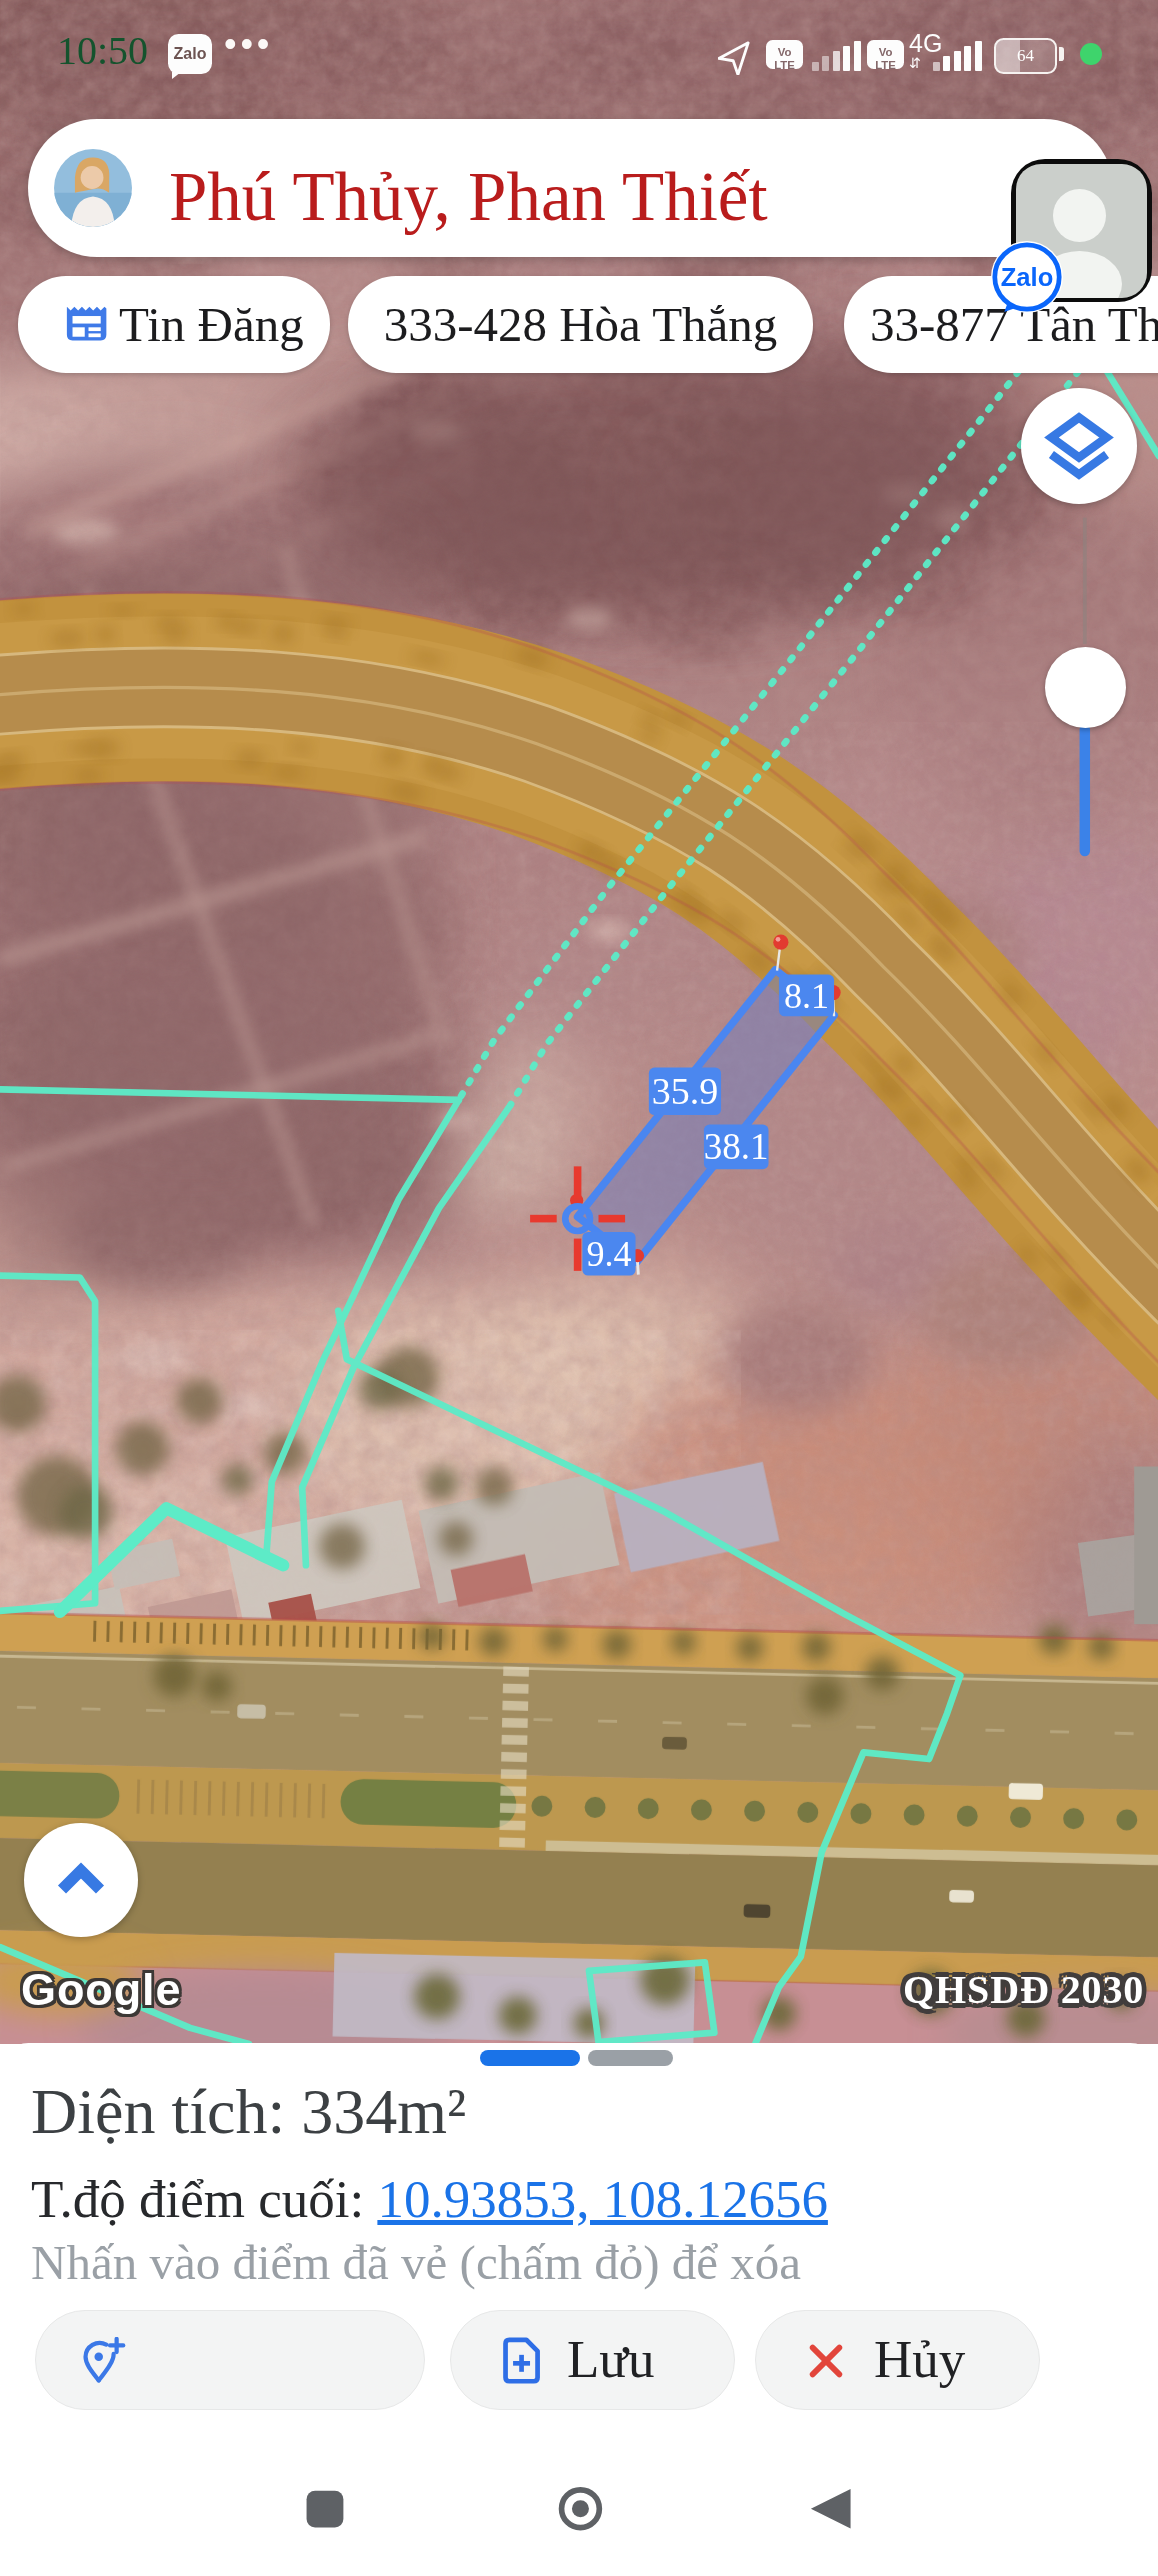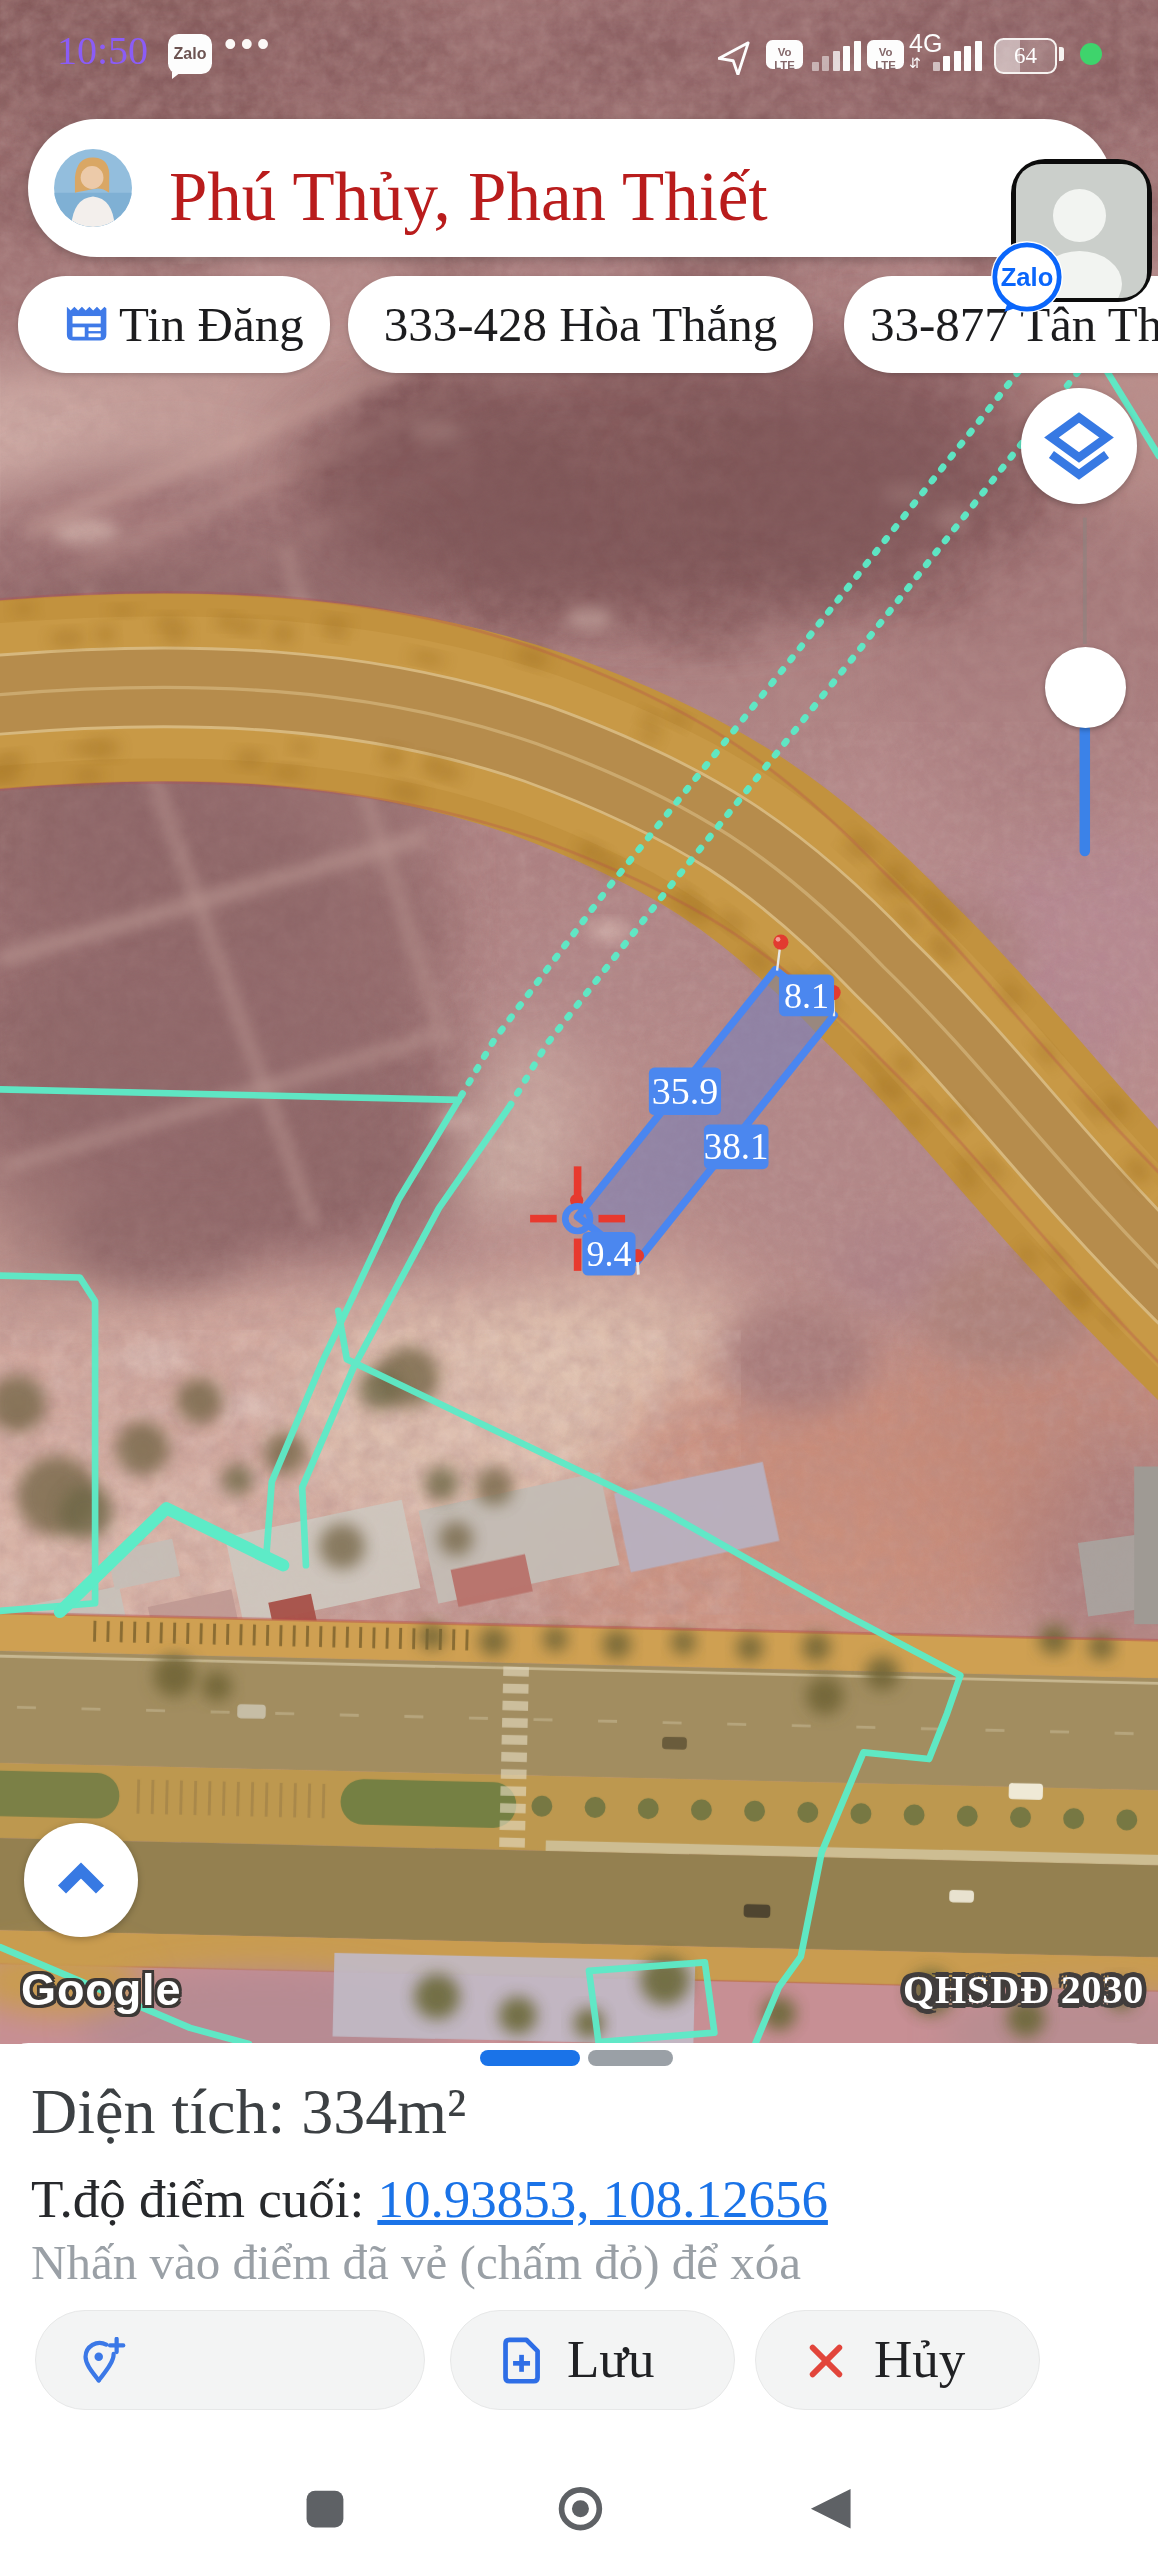--- a/index.html
+++ b/index.html
@@ -2,35 +2,35 @@
 <html style="font-size:15px"><head>
 <meta charset="utf-8">
 <style>
   html,body{margin:0;padding:0;}
   body{width:1159px;height:2576px;position:relative;overflow:hidden;
        font-family:"Liberation Serif", serif;background:#fff;}
   .abs{position:absolute;}
   #mapwrap{position:absolute;left:0;top:0;width:1159px;height:2044px;overflow:hidden;}
   
   #sb{position:absolute;left:0;top:0;width:1159px;height:104px;color:#fff;}
-  #sbtime{position:absolute;left:57px;top:26.6px;font-size:40px;color:#8b5cf6;}
+  #sbtime{position:absolute;left:57px;top:26.6px;font-size:40px;color:#14532d;}
   #zalobadge{position:absolute;left:168px;top:34px;width:44px;height:40px;background:#fdfdfd;
      border-radius:10.4px;color:#6d5452;font-family:"Liberation Sans",sans-serif;
      font-weight:bold;font-size:16px;text-align:center;line-height:40px;}
   #zalobadge:after{content:"";position:absolute;left:3.8px;bottom:-4.7px;border-left:9.5px solid #fdfdfd;
      border-bottom:7.6px solid transparent;}
   #sbdots{position:absolute;left:224px;top:23px;font-size:36px;letter-spacing:3.8px;color:#fbf8f6;font-family:"Liberation Sans",sans-serif;}
   .volte{position:absolute;top:40px;width:37px;height:29.4px;background:#fdfdfd;border-radius:6.6px;
      color:#84686a;font-family:"Liberation Sans",sans-serif;font-weight:bold;font-size:11.4px;
      line-height:13.3px;text-align:center;padding-top:6px;box-sizing:border-box;}
   .sigbars{position:absolute;top:42px;width:49px;height:28.5px;}
   .sigbars span{position:absolute;bottom:0;width:6.6px;background:#fdfdfd;border-radius:0.9px;}
   #fourg{position:absolute;left:909px;top:28.5px;color:#fdfdfd;font-family:"Liberation Sans",sans-serif;font-size:25px;}
   #batt{position:absolute;left:994px;top:38px;width:59px;height:32px;border:2.8px solid #f6f3f1;border-radius:9.5px;
-     color:#fff;font-size:23px;text-align:center;line-height:32px;background:linear-gradient(90deg,rgba(255,255,255,0.5) 0 40%,rgba(255,255,255,0.15) 40%);}
+     color:#fff;font-size:17px;text-align:center;line-height:32px;background:linear-gradient(90deg,rgba(255,255,255,0.5) 0 40%,rgba(255,255,255,0.15) 40%);}
   #battnub{position:absolute;left:1059px;top:47px;width:4.7px;height:14.2px;background:#f6f3f1;border-radius:0 2.8px 2.8px 0;}
   #greendot{position:absolute;left:1080px;top:43px;width:22px;height:22px;border-radius:50%;background:#3ed46c;}
   
   #search{position:absolute;left:27.5px;top:119px;width:1085px;height:138px;background:#fff;
      border-radius:69px;box-shadow:0 2.8px 9.5px rgba(0,0,0,0.22);}
   #avatar{position:absolute;left:54px;top:149px;width:78px;height:78px;border-radius:50%;overflow:hidden;}
   #stitle{position:absolute;left:169px;top:158px;font-size:69px;color:#b91c1c;}
   #contact{position:absolute;left:1011px;top:159px;width:141px;height:143px;border-radius:34px;background:#0c0c0c;}
   #contact .inner{position:absolute;left:4.7px;top:4.7px;width:131px;height:134px;border-radius:25px;background:#cbcfcb;overflow:hidden;}
   #contact .head{position:absolute;left:37px;top:25px;width:53px;height:53px;border-radius:50%;background:#f2f4f1;}

